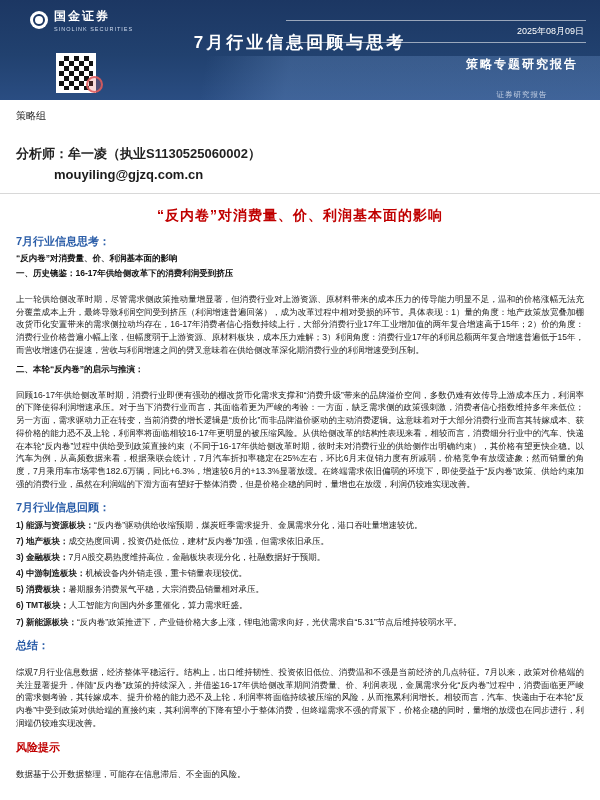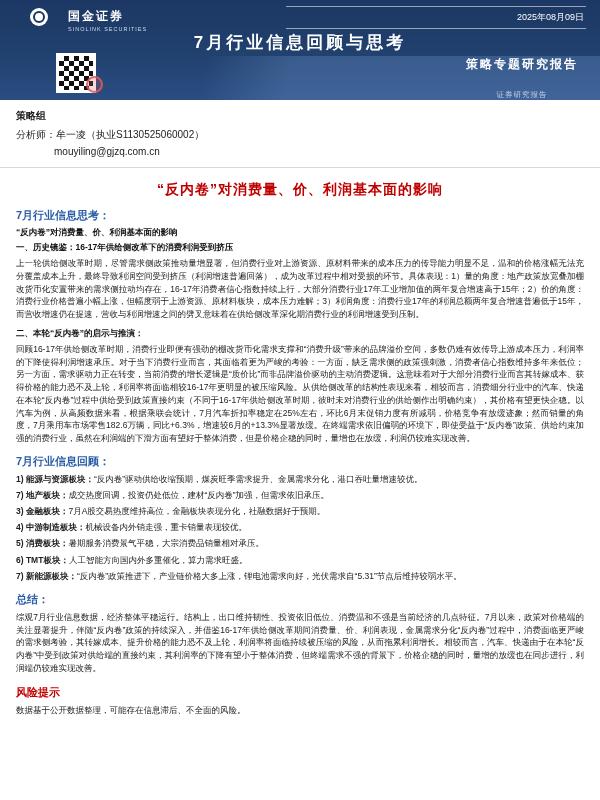--- a/index.html
+++ b/index.html
@@ -3,54 +3,54 @@
 <meta charset="utf-8">
 <style>
   * { margin:0; padding:0; box-sizing:border-box; }
   html,body { width:600px; height:800px; }
   body { font-family:"Liberation Sans","DejaVu Sans",sans-serif; background:#ffffff; color:#1a1a1a; overflow:hidden; }
 
   
   .header { position:relative; height:100px; background:linear-gradient(180deg,#1c3763 0%,#21416f 55%,#2a4d82 100%); color:#fff; }
   .header::after { content:""; position:absolute; left:0; bottom:0; width:100%; height:44px;
     background:linear-gradient(100deg, rgba(255,255,255,0) 34%, rgba(120,160,215,.28) 48%, rgba(120,160,215,.28) 100%); pointer-events:none; }
-  .brand { position:absolute; top:8px; left:30px; display:flex; align-items:flex-start; gap:20px; z-index:2; }
+  .brand { position:absolute; top:8px; left:30px; display:flex; align-items:center; gap:6px; z-index:2; }
   .logo-icon { width:18px; height:18px; border-radius:50%; background:#fff; position:relative; flex:0 0 auto; }
   .logo-icon::after { content:""; position:absolute; inset:3px; border-radius:50%; border:2px solid #1c3763; }
   .brand-cn { font-size:12px; font-weight:bold; letter-spacing:2px; }
   .brand-en { font-size:5.5px; letter-spacing:1px; color:#cdd9ec; margin-top:1px; }
-  .date-wrap { position:absolute; top:6px; right:14px; width:300px; text-align:right; font-size:9px;
+  .date-wrap { position:absolute; top:20px; right:14px; width:300px; text-align:right; font-size:9px;
     border-top:1px solid rgba(255,255,255,.55); border-bottom:1px solid rgba(255,255,255,.55); padding:4px 2px; z-index:2; }
   .doc-title { position:absolute; top:31px; width:100%; text-align:center; font-size:17px; font-weight:bold; letter-spacing:3px; z-index:2; }
   .qr { position:absolute; left:56px; top:53px; width:40px; height:40px; background:#fff; padding:3px; z-index:3; }
   .qr-inner { width:100%; height:100%;
     background-color:#fff;
     background-image:
       linear-gradient(45deg,#111 25%,transparent 25%,transparent 75%,#111 75%),
       linear-gradient(45deg,#111 25%,transparent 25%,transparent 75%,#111 75%);
     background-size:10px 10px; background-position:0 0,5px 5px; }
   .seal { position:absolute; left:86px; top:76px; width:17px; height:17px; border:2px solid #e05b5b; border-radius:50%;
     background:rgba(224,91,91,.25); opacity:.9; z-index:4; }
   .report-type { position:absolute; right:22px; top:56px; text-align:center; z-index:2; }
   .report-type .t1 { font-size:12px; font-weight:bold; letter-spacing:2px; }
   .report-type .t2 { font-size:7.5px; color:#c3cfe3; letter-spacing:1px; margin-top:17px; }
 
   
   .analysts { padding:9px 16px 7px; border-bottom:1px solid #d8d8d8; }
-  .group { font-size:10px; font-weight:bold; margin-bottom:4px; }
+  .group { font-size:10px; font-weight:normal; margin-bottom:20px; }
   .an-row { display:flex; }
-  .an-col { width:50%; font-size:10px; line-height:1.65; color:#222; }
+  .an-col { width:50%; font-size:13px; line-height:1.65; color:#222;font-weight:bold; }
   .an-email { color:#1a1a1a; text-decoration:none;margin-left:38px; }
 
   
   .main-title { text-align:center; color:#c00000; font-weight:bold; font-size:14px; margin:13px 0 6px; letter-spacing:1px; }
   .content { padding:0 16px; }
   .sec-head { color:#2a5da8; font-weight:bold; font-size:11px; margin:9px 0 4px; }
   .sub-bold { font-size:8.5px; font-weight:bold; margin:3px 0; color:#111; }
-  .para { font-size:8.5px; line-height:1.5; text-align:justify; margin:3px 0 7px; color:#222; }
+  .para { font-size:8.5px; line-height:1.5; text-align:justify; margin:13px 0 7px; color:#222; }
   .list-item { font-size:8.5px; line-height:1.55; margin:3px 0; text-align:justify; color:#222; }
   .list-item .lbl { font-weight:bold; }
   .risk-head { color:#c00000; font-weight:bold; font-size:11px; margin:10px 0 4px; }
 </style>
 </head>
 <body>
 
 <div class="header">
   <div class="brand">
     <span class="logo-icon"></span>

